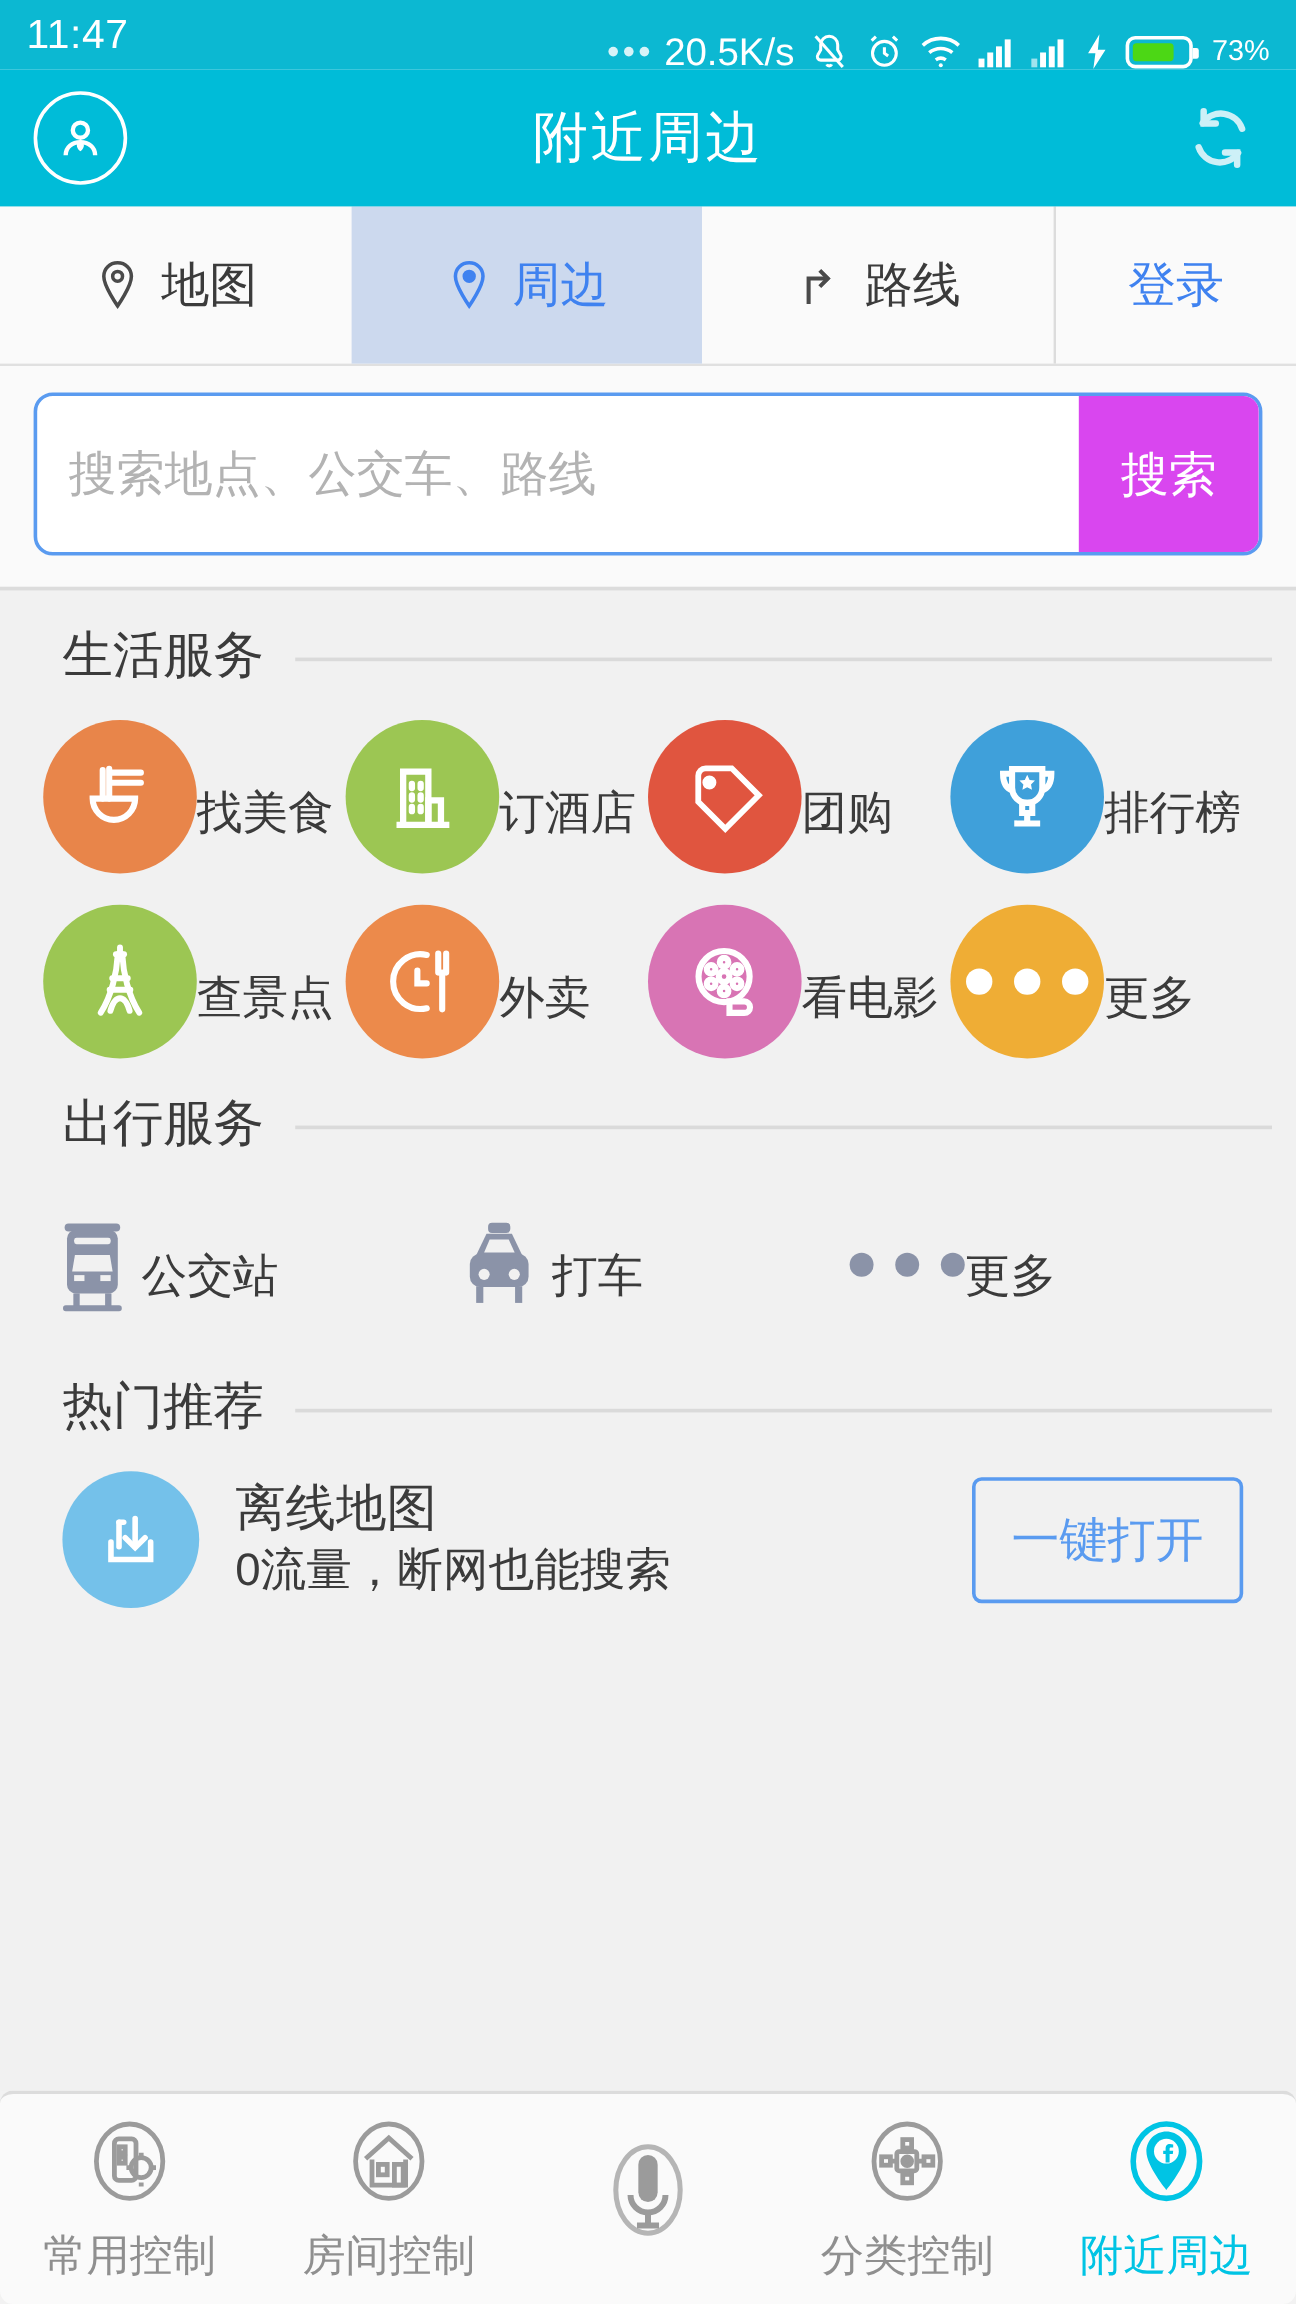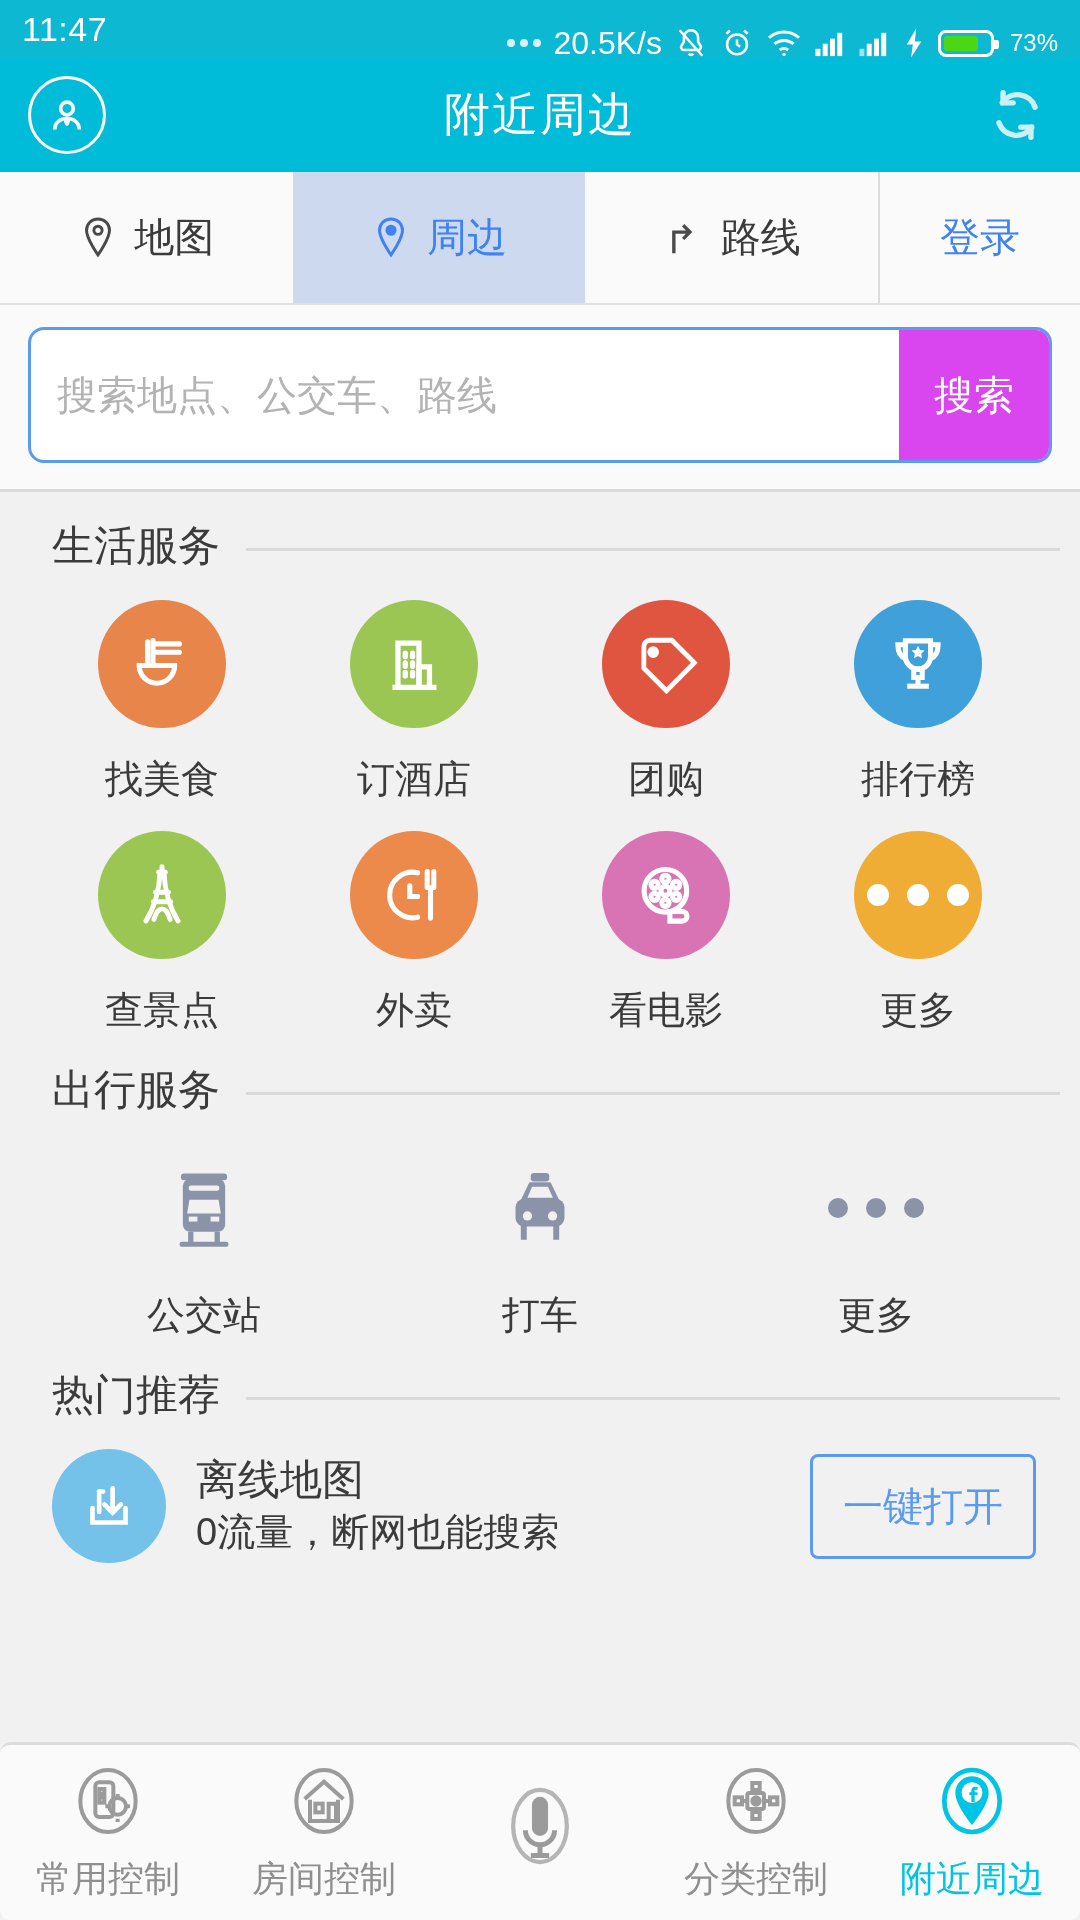--- a/index.html
+++ b/index.html
@@ -76,21 +76,21 @@
   }
 
   
   .content{ flex:1; background:#f1f1f1; border-top:3px solid #dcdcdc; padding:0 0 0 0; overflow:hidden;}
 
   .sec-head{ display:flex; align-items:center; padding:26px 20px 0 52px; }
   .sec-title{ font-size:42px; color:#3b3b3b; white-space:nowrap; }
   .sec-rule{ flex:1; height:3px; background:#dadada; margin-left:26px; margin-top:6px;}
 
   .grid{ display:flex; padding:26px 36px 0; }
-  .cell{ flex:1; display:flex; flex-direction:column; align-items:center; }
+  .cell{ flex:1; display:flex; align-items:center; }
   .bubble{
     width:128px;height:128px;border-radius:50%;
     display:flex;align-items:center;justify-content:center;
   }
   .cell .lbl{ margin-top:26px; font-size:38px; color:#3b3b3b; }
 
   .grid.plain .cell .glyph{ height:128px; display:flex;align-items:center;justify-content:center;}
   .grid.plain .cell .lbl{ margin-top:18px; }
 
   .dots3{ display:flex; gap:18px; }

